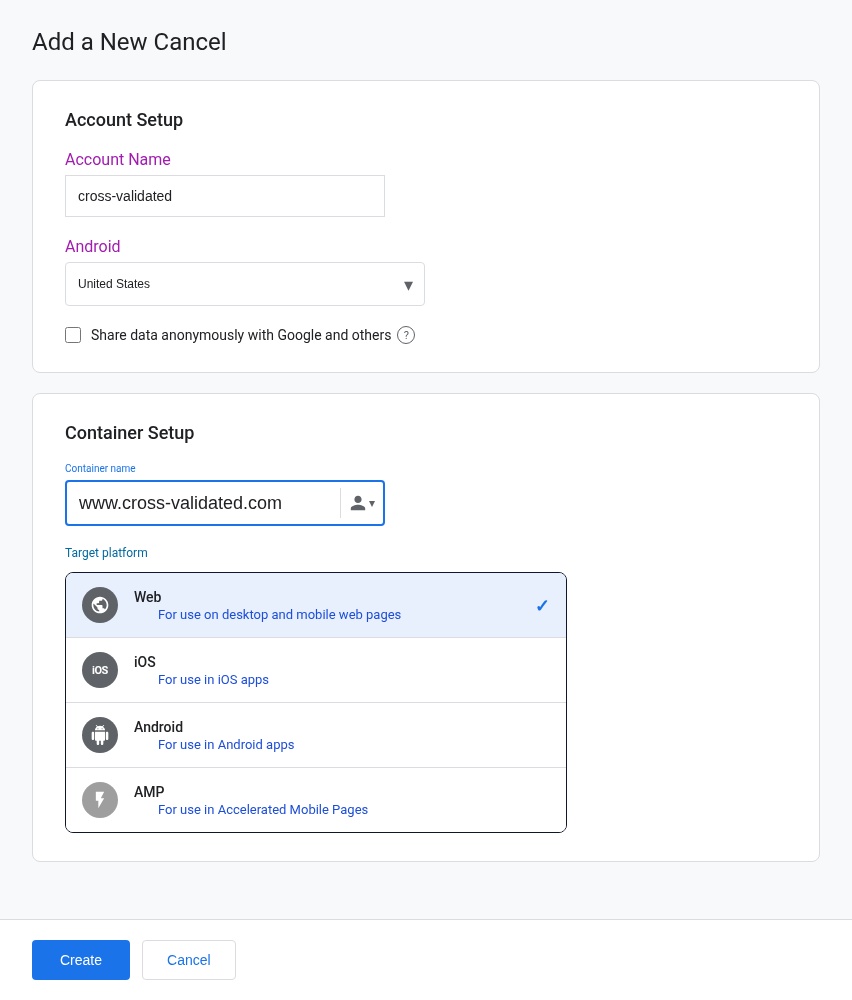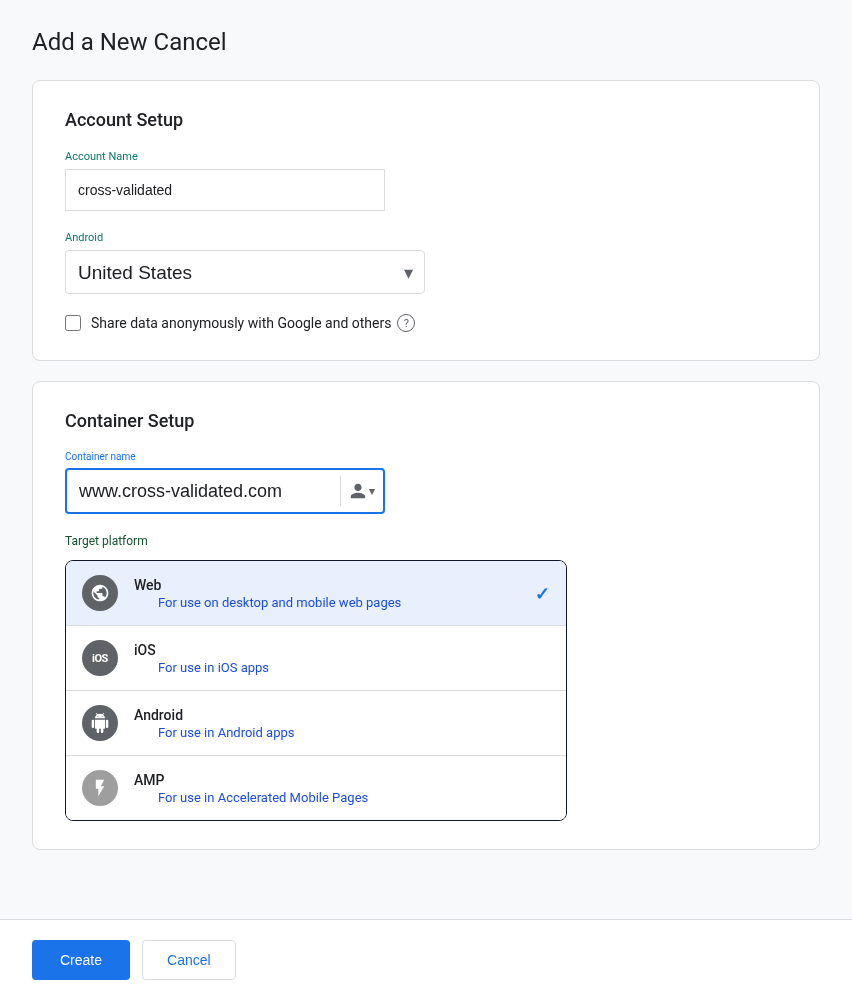--- a/index.html
+++ b/index.html
@@ -30,22 +30,22 @@
     .section-title {
       font-size: 18px;
       font-weight: 500;
       color: #202124;
       margin-bottom: 20px;
     }
     .form-group {
       margin-bottom: 20px;
     }
     .form-label {
-      font-size: 11px;
-      color: #0f766e;
+      font-size: 16px;
+      color: #a21caf;
       margin-bottom: 6px;
       display: block;
     }
     .form-label-blue {
       font-size: 10px;
       color: #1a73e8;
       margin-bottom: 6px;
       display: block;
     }
     .form-input {
@@ -57,21 +57,21 @@
       font-size: 14px;
       color: #202124;
       outline: none;
     }
     .country-select {
       width: 360px;
       height: 44px;
       border: 1px solid #dadce0;
       border-radius: 4px;
       padding: 8px 12px;
-      font-size: 19px;
+      font-size: 12px;
       color: #202124;
       background: #fff;
       appearance: none;
       -webkit-appearance: none;
       cursor: pointer;
       outline: none;
       background-image: none;
     }
     .select-wrapper {
       position: relative;
@@ -147,21 +147,21 @@
       border-left: 1px solid #dadce0;
       height: 30px;
       color: #5f6368;
     }
     .person-icon-btn svg {
       width: 18px;
       height: 18px;
     }
     .target-platform-label {
       font-size: 12px;
-      color: #14532d;
+      color: #0369a1;
       margin-bottom: 12px;
       margin-top: 1px;
     }
     .platform-options {
       border: 1px solid #0f172a;
       border-radius: 8px;
       overflow: hidden;
       width: 502px;
     }
     .platform-option {

